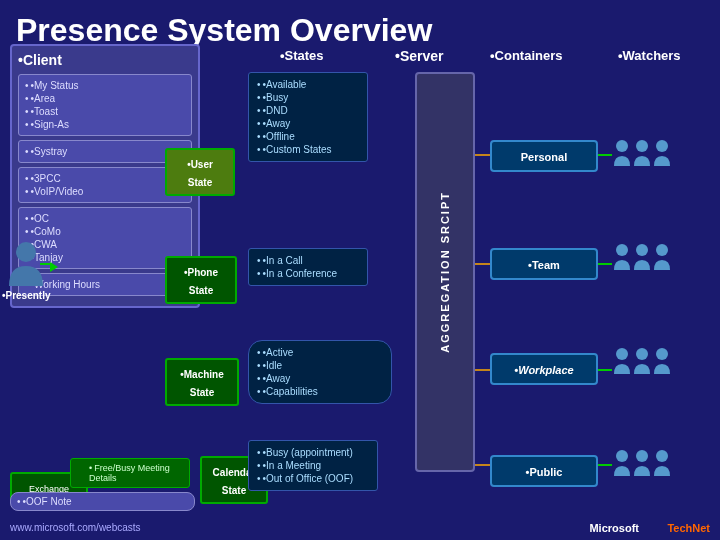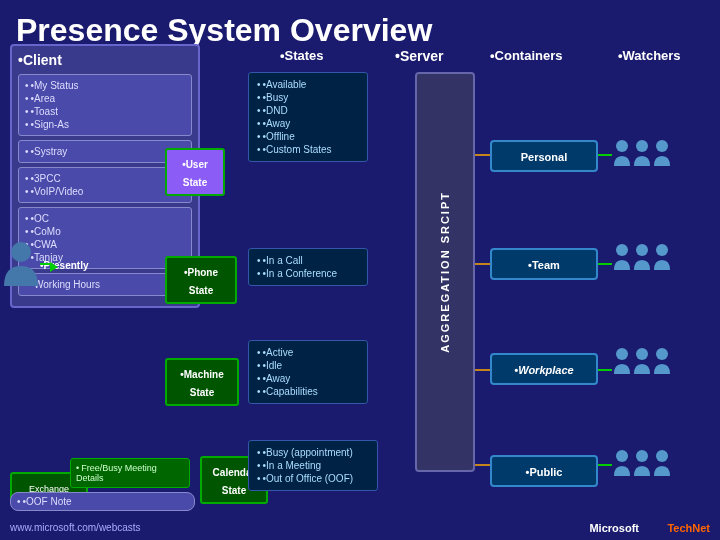--- a/index.html
+++ b/index.html
@@ -55,25 +55,25 @@
       border-radius: 3px;
       padding: 4px 6px;
       margin-bottom: 4px;
     }
 
     
     .user-state-box {
       position: absolute;
       top: 148px;
       left: 165px;
-      background: #8b5cf6;
+      background: #4d7c0f;
       border: 2px solid #00aa00;
       border-radius: 3px;
       padding: 4px 8px;
-      width: 60px;
+      width: 70px;
       text-align: center;
     }
     .user-state-box span {
       color: white;
       font-size: 10px;
       font-weight: bold;
     }
 
     
     .phone-state-box {
@@ -250,21 +250,21 @@
 
   <div class="client-group">
     <div class="bullet-item">•Working Hours</div>
   </div>
 </div>
 
 <div class="exchange-box">
   <span>Exchange</span>
 </div>
 
-<div style="position:absolute; top:458px; left:70px; background:#006600; border:1px solid #00aa00; border-radius:3px; padding:3px 5px; width:120px;">
+<div style="position:absolute; top:458px; left:70px; background:#006600; border:1px solid #00aa00; border-radius:3px; padding:3px 18px; width:120px;">
   <div class="bullet-item" style="color:#ccffcc; font-size:9px;">Free/Busy Meeting Details</div>
 </div>
 
 <div style="position:absolute; top:492px; left:10px; background:#4a4aaa; border:1px solid #8888cc; border-radius:8px; padding:2px 6px; width:185px;">
   <div class="bullet-item" style="color:#ddddff; font-size:10px;">•OOF Note</div>
 </div>
 
 <div class="user-state-box">
   <span>•User<br>State</span>
 </div>
@@ -290,21 +290,21 @@
   <div class="bullet-item" style="color:#aaddff; font-size:10px;">•Away</div>
   <div class="bullet-item" style="color:#aaddff; font-size:10px;">•Offline</div>
   <div class="bullet-item" style="color:#aaddff; font-size:10px;">•Custom States</div>
 </div>
 
 <div style="position:absolute; top:248px; left:248px; background:#002244; border:1px solid #3355aa; border-radius:3px; padding:5px 8px; width:120px;">
   <div class="bullet-item" style="color:#aaddff; font-size:10px;">•In a Call</div>
   <div class="bullet-item" style="color:#aaddff; font-size:10px;">•In a Conference</div>
 </div>
 
-<div style="position:absolute; top:340px; left:248px; background:#002244; border:1px solid #3355aa; border-radius:3px; padding:5px 8px; width:120px;">
+<div style="position:absolute; top:340px; left:248px; background:#002244; border:1px solid #3355aa; border-radius:14px; padding:5px 8px; width:144px;">
   <div class="bullet-item" style="color:#aaddff; font-size:10px;">•Active</div>
   <div class="bullet-item" style="color:#aaddff; font-size:10px;">•Idle</div>
   <div class="bullet-item" style="color:#aaddff; font-size:10px;">•Away</div>
   <div class="bullet-item" style="color:#aaddff; font-size:10px;">•Capabilities</div>
 </div>
 
 <div style="position:absolute; top:440px; left:248px; background:#002244; border:1px solid #3355aa; border-radius:3px; padding:5px 8px; width:130px;">
   <div class="bullet-item" style="color:#aaddff; font-size:10px;">•Busy (appointment)</div>
   <div class="bullet-item" style="color:#aaddff; font-size:10px;">•In a Meeting</div>
   <div class="bullet-item" style="color:#aaddff; font-size:10px;">•Out of Office (OOF)</div>
@@ -374,21 +374,21 @@
   <svg width="80" height="34" viewBox="0 0 80 34">
     <circle cx="10" cy="8" r="6" fill="#5599cc"></circle>
     <path d="M2 28 Q2 18 10 18 Q18 18 18 28" fill="#5599cc"></path>
     <circle cx="30" cy="8" r="6" fill="#5599cc"></circle>
     <path d="M22 28 Q22 18 30 18 Q38 18 38 28" fill="#5599cc"></path>
     <circle cx="50" cy="8" r="6" fill="#5599cc"></circle>
     <path d="M42 28 Q42 18 50 18 Q58 18 58 28" fill="#5599cc"></path>
   </svg>
 </div>
 
-<div style="position:absolute; top:240px; left:2px; display:flex; flex-direction:row; align-items:center;">
+<div style="position:absolute; top:240px; left:2px; display:flex; flex-direction:column; align-items:center;">
 
   <svg width="38" height="50" viewBox="0 0 38 50">
     <circle cx="19" cy="12" r="10" fill="#4477aa"></circle>
     <path d="M2 46 Q2 26 19 26 Q36 26 36 46" fill="#4477aa"></path>
   </svg>
   <div style="color:white; font-size:10px; font-weight:bold; text-align:center;">•Presently</div>
 </div>
 
 <div style="position:absolute; top:263px; left:40px; width:12px; height:0; border-top:2px solid #00cc00;"></div>
 <div style="position:absolute; top:258px; left:50px;">

